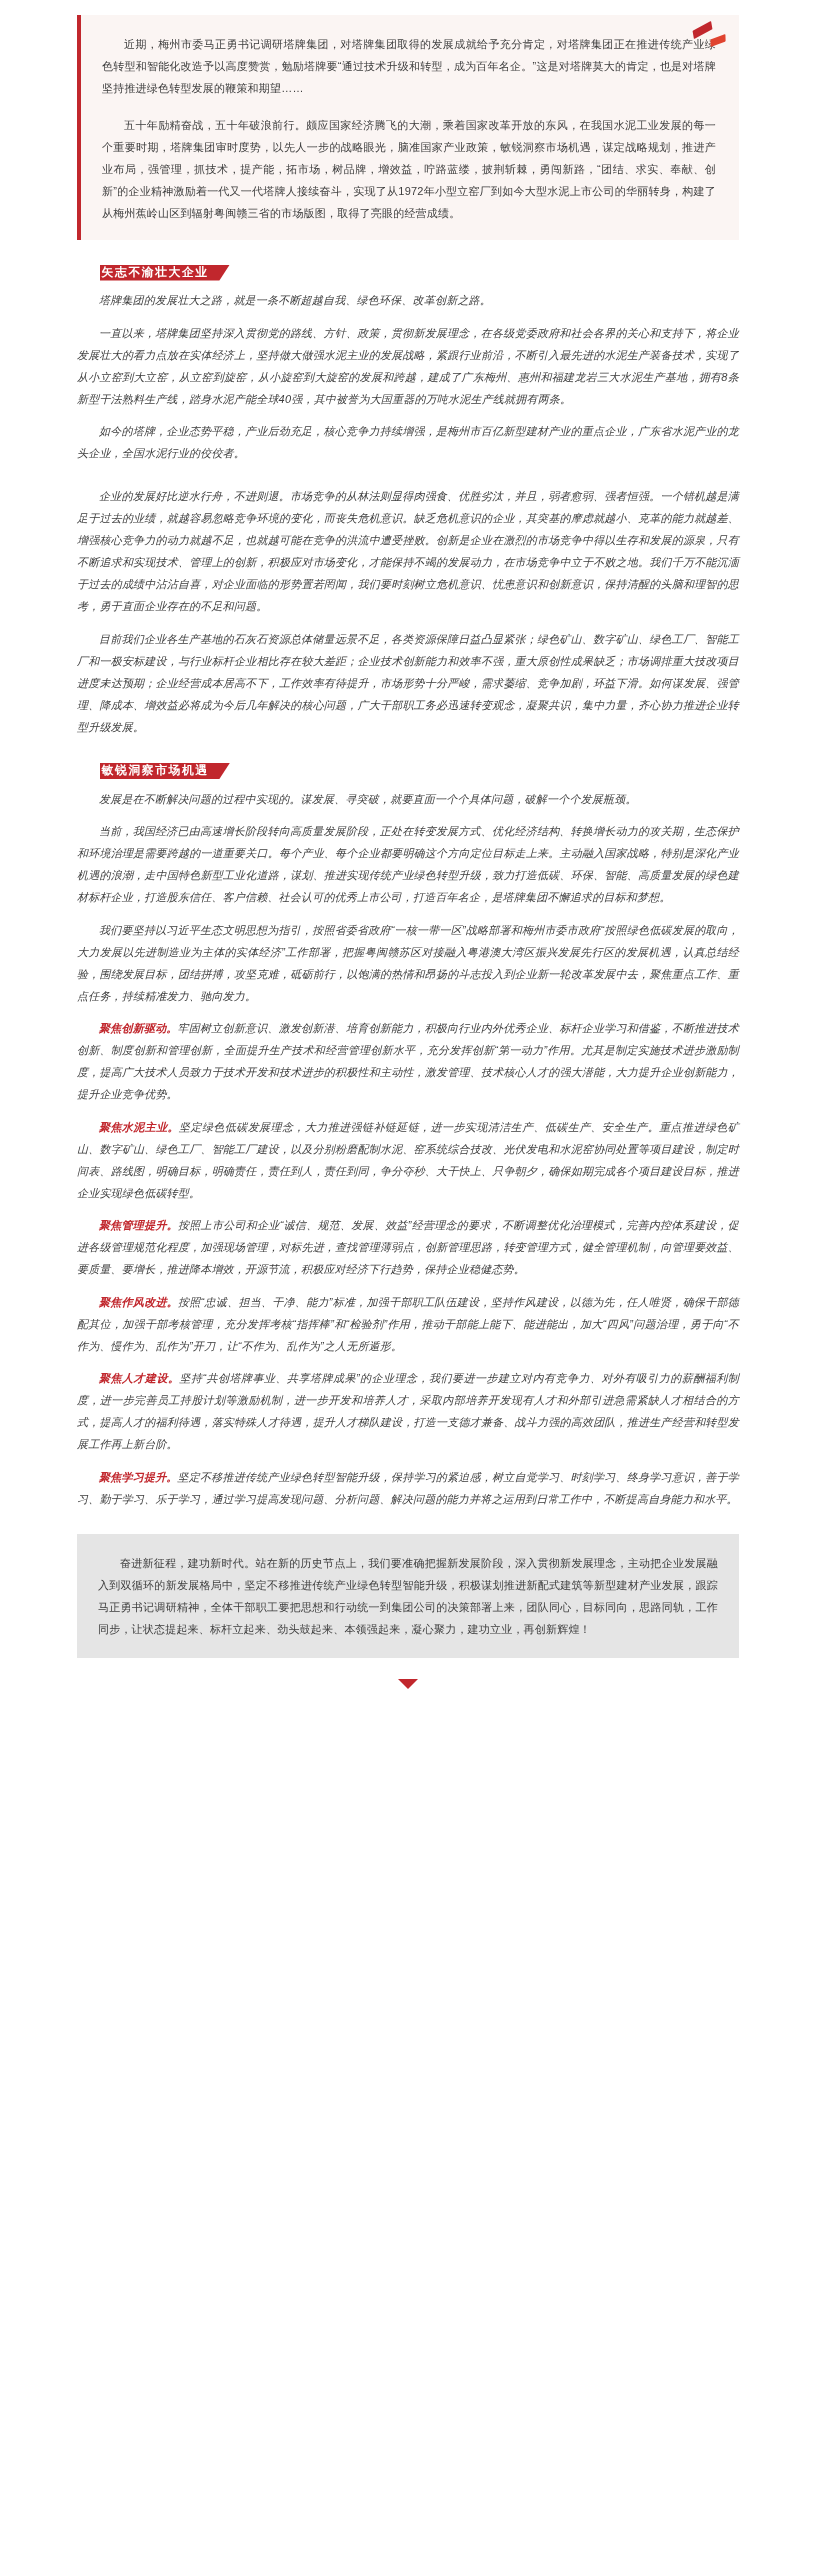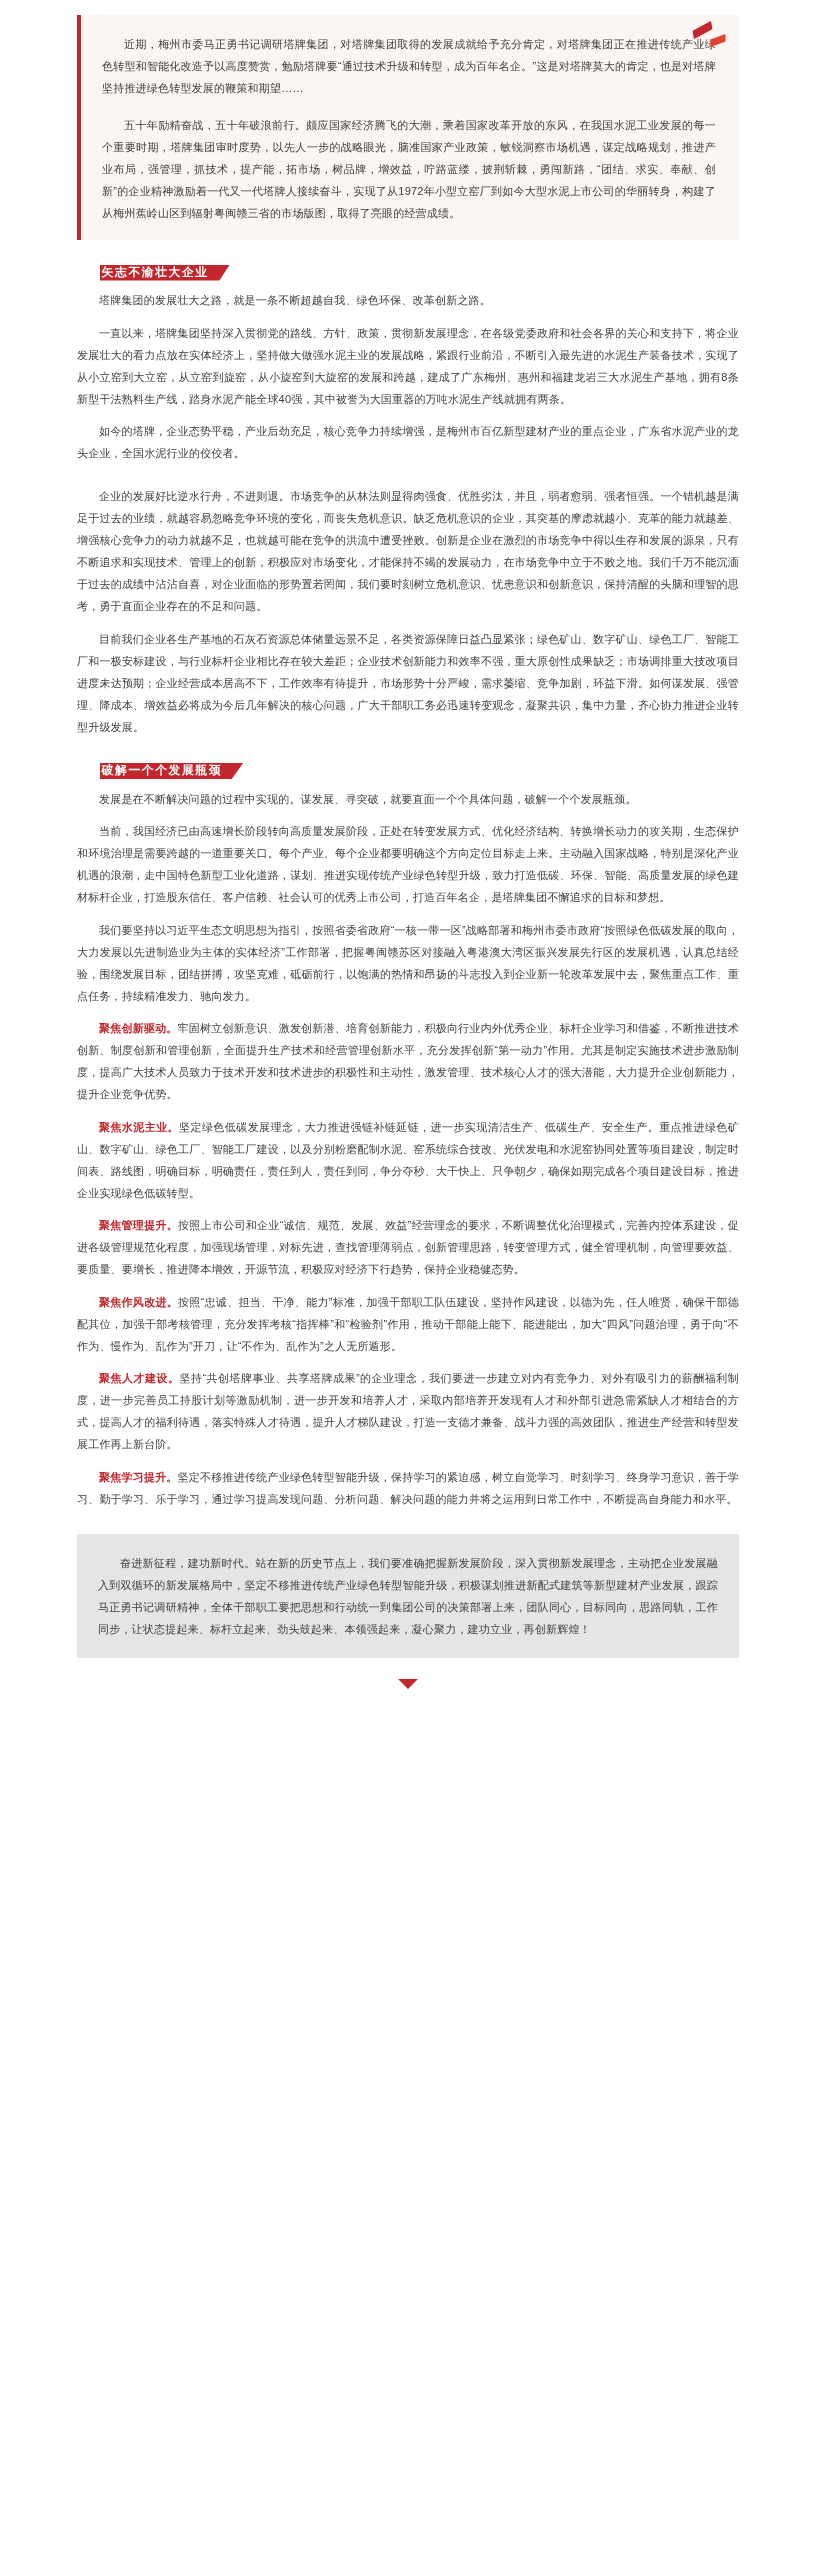--- a/index.html
+++ b/index.html
@@ -101,20 +101,21 @@
     clip-path: polygon(0 0, 100% 0, 92% 100%, 0 100%);
   }
   .sec-body p {
     margin: 0 0 10.5px 0;
     font-size: 11px;
     line-height: 2.0;
     text-align: justify;
     text-indent: 2em;
     color: #3d3d3d;
     letter-spacing: 0.2px;
+    font-style: italic;
   }
   .sec-body p:last-child { margin-bottom: 0; }
   .kw {
     color: #c1272d;
     font-weight: bold;
   }
 
   
   .closing {
     margin: 24px 77px 0 77px;
@@ -169,21 +170,21 @@
   <div class="section">
     <div class="sec-body">
       <p>企业的发展好比逆水行舟，不进则退。市场竞争的从林法则显得肉强食、优胜劣汰，并且，弱者愈弱、强者恒强。一个错机越是满足于过去的业绩，就越容易忽略竞争环境的变化，而丧失危机意识。缺乏危机意识的企业，其突基的摩虑就越小、克革的能力就越差、增强核心竞争力的动力就越不足，也就越可能在竞争的洪流中遭受挫败。创新是企业在激烈的市场竞争中得以生存和发展的源泉，只有不断追求和实现技术、管理上的创新，积极应对市场变化，才能保持不竭的发展动力，在市场竞争中立于不败之地。我们千万不能沉湎于过去的成绩中沾沾自喜，对企业面临的形势置若罔闻，我们要时刻树立危机意识、忧患意识和创新意识，保持清醒的头脑和理智的思考，勇于直面企业存在的不足和问题。</p>
       <p>目前我们企业各生产基地的石灰石资源总体储量远景不足，各类资源保障日益凸显紧张；绿色矿山、数字矿山、绿色工厂、智能工厂和一极安标建设，与行业标杆企业相比存在较大差距；企业技术创新能力和效率不强，重大原创性成果缺乏；市场调排重大技改项目进度未达预期；企业经营成本居高不下，工作效率有待提升，市场形势十分严峻，需求萎缩、竞争加剧，环益下滑。如何谋发展、强管理、降成本、增效益必将成为今后几年解决的核心问题，广大干部职工务必迅速转变观念，凝聚共识，集中力量，齐心协力推进企业转型升级发展。</p>
     </div>
   </div>
 
   <div class="section">
     <div class="sec-head">
       <div class="flagpart"></div>
-      <div class="titlepart">破解一个个发展瓶颈</div>
+      <div class="titlepart">敏锐洞察市场机遇</div>
     </div>
     <div class="sec-body">
       <p><span>发展是在不断解决问题的过程中实现的。谋发展、寻突破，就要直面一个个具体问题，破解一个个发展瓶颈。</span></p>
       <p><span>当前，我国经济已由高速增长阶段转向高质量发展阶段，正处在转变发展方式、优化经济结构、转换增长动力的攻关期，生态保护和环境治理是需要跨越的一道重要关口。每个产业、每个企业都要明确这个方向定位目标走上来。主动融入国家战略，特别是深化产业机遇的浪潮，走中国特色新型工业化道路，谋划、推进实现传统产业绿色转型升级，致力打造低碳、环保、智能、高质量发展的绿色建材标杆企业，打造股东信任、客户信赖、社会认可的优秀上市公司，打造百年名企，是塔牌集团不懈追求的目标和梦想。</span></p>
       <p><span>我们要坚持以习近平生态文明思想为指引，按照省委省政府“一核一带一区”战略部署和梅州市委市政府“按照绿色低碳发展的取向，大力发展以先进制造业为主体的实体经济”工作部署，把握粤闽赣苏区对接融入粤港澳大湾区振兴发展先行区的发展机遇，认真总结经验，围绕发展目标，团结拼搏，攻坚克难，砥砺前行，以饱满的热情和昂扬的斗志投入到企业新一轮改革发展中去，聚焦重点工作、重点任务，持续精准发力、驰向发力。</span></p>
       <p><span class="kw">聚焦创新驱动。</span><span>牢固树立创新意识、激发创新潜、培育创新能力，积极向行业内外优秀企业、标杆企业学习和借鉴，不断推进技术创新、制度创新和管理创新，全面提升生产技术和经营管理创新水平，充分发挥创新“第一动力”作用。尤其是制定实施技术进步激励制度，提高广大技术人员致力于技术开发和技术进步的积极性和主动性，激发管理、技术核心人才的强大潜能，大力提升企业创新能力，提升企业竞争优势。</span></p>
       <p><span class="kw">聚焦水泥主业。</span><span>坚定绿色低碳发展理念，大力推进强链补链延链，进一步实现清洁生产、低碳生产、安全生产。重点推进绿色矿山、数字矿山、绿色工厂、智能工厂建设，以及分别粉磨配制水泥、窑系统综合技改、光伏发电和水泥窑协同处置等项目建设，制定时间表、路线图，明确目标，明确责任，责任到人，责任到同，争分夺秒、大干快上、只争朝夕，确保如期完成各个项目建设目标，推进企业实现绿色低碳转型。</span></p>
       <p><span class="kw">聚焦管理提升。</span><span>按照上市公司和企业“诚信、规范、发展、效益”经营理念的要求，不断调整优化治理模式，完善内控体系建设，促进各级管理规范化程度，加强现场管理，对标先进，查找管理薄弱点，创新管理思路，转变管理方式，健全管理机制，向管理要效益、要质量、要增长，推进降本增效，开源节流，积极应对经济下行趋势，保持企业稳健态势。</span></p>
       <p><span class="kw">聚焦作风改进。</span><span>按照“忠诚、担当、干净、能力”标准，加强干部职工队伍建设，坚持作风建设，以德为先，任人唯贤，确保干部德配其位，加强干部考核管理，充分发挥考核“指挥棒”和“检验剂”作用，推动干部能上能下、能进能出，加大“四风”问题治理，勇于向“不作为、慢作为、乱作为”开刀，让“不作为、乱作为”之人无所遁形。</span></p>
       <p><span class="kw">聚焦人才建设。</span><span>坚持“共创塔牌事业、共享塔牌成果”的企业理念，我们要进一步建立对内有竞争力、对外有吸引力的薪酬福利制度，进一步完善员工持股计划等激励机制，进一步开发和培养人才，采取内部培养开发现有人才和外部引进急需紧缺人才相结合的方式，提高人才的福利待遇，落实特殊人才待遇，提升人才梯队建设，打造一支德才兼备、战斗力强的高效团队，推进生产经营和转型发展工作再上新台阶。</span></p>

